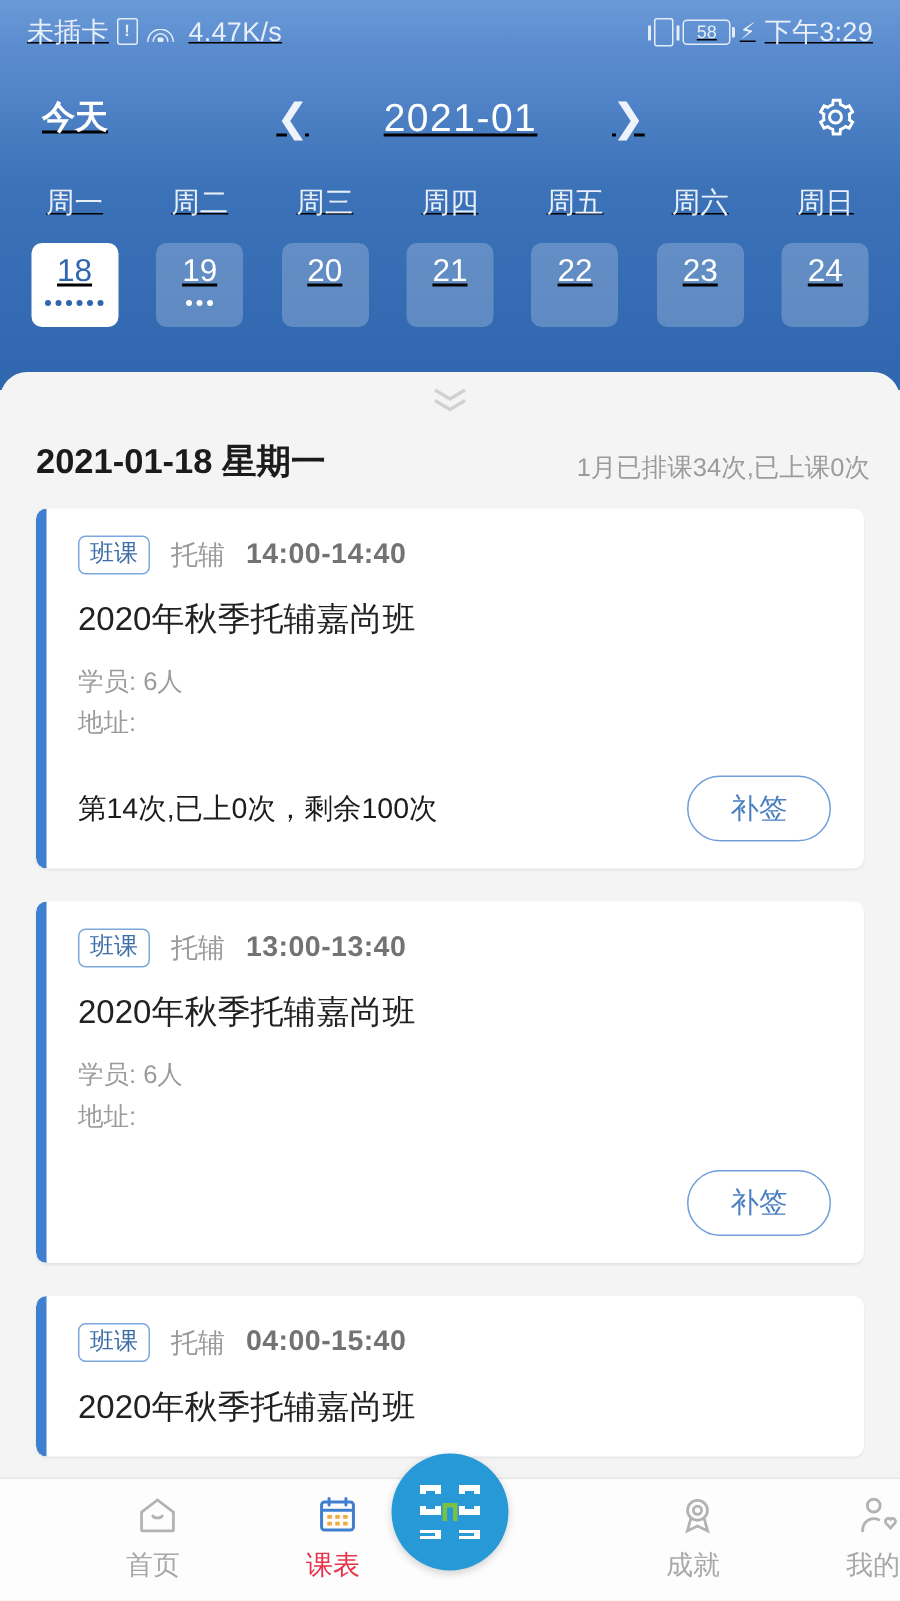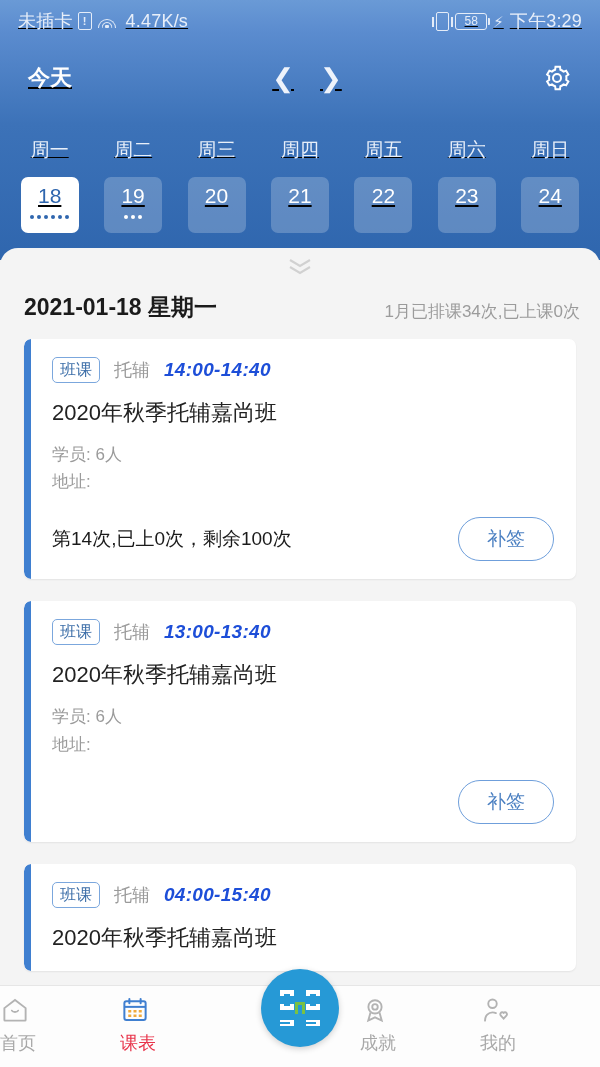--- a/index.html
+++ b/index.html
@@ -50,21 +50,21 @@
 
   
   .toolbar{ height:72px; display:flex; align-items:center; padding:0 28px; color:#fff; }
   .today-btn{ font-size:22px; font-weight:bold; color:#ffffff; }
   .month-nav{ flex:1; display:flex; align-items:center; justify-content:center; gap:26px; }
   .chev{ font-size:26px; color:#eef3fb; font-weight:300; line-height:1; }
   .month-label{ font-size:26px; color:#ffffff; letter-spacing:1px; min-width:150px; text-align:center;}
   .gear{ width:30px; height:30px; }
 
   
-  .weekdays{ display:flex; padding:0 8px; margin-top:23px; }
+  .weekdays{ display:flex; padding:0 8px; margin-top:8px; }
   .weekdays div{ flex:1; text-align:center; color:#e8eff9; font-size:19px; }
 
   
   .days{ display:flex; padding:0 8px; margin-top:14px; }
   .day-wrap{ flex:1; display:flex; justify-content:center; }
   .day{ width:58px; height:56px; border-radius:7px; background:rgba(255,255,255,.22);
         display:flex; flex-direction:column; align-items:center; padding-top:7px; }
   .day .num{ font-size:21px; color:#ffffff; }
   .day .dots{ display:flex; gap:3px; margin-top:7px; }
   .day .dots i{ width:4px; height:4px; border-radius:50%; background:#ffffff; display:block;}
@@ -91,34 +91,34 @@
     position:relative; overflow:hidden; box-shadow:0 1px 2px rgba(0,0,0,.07);
     padding:18px 22px 18px 28px;
   }
   .card::before{ content:""; position:absolute; left:0; top:0; bottom:0; width:7px;
     background:#3f7fd0; border-radius:7px 0 0 7px; }
 
   .card-top{ display:flex; align-items:center; gap:14px; }
   .badge{ border:1.5px solid #7ba7dd; border-radius:5px; color:#3c6ea8;
           font-size:16px; padding:2px 7px; line-height:1.25; }
   .ctype{ font-size:18px; color:#9a9a9a; }
-  .ctime{ font-size:19px; color:#1d4ed8; font-weight:bold; letter-spacing:.3px;font-style:italic; }
+  .ctime{ font-size:19px; color:#737373; font-weight:bold; letter-spacing:.3px; }
 
   .ctitle{ font-size:22px; color:#222; margin-top:15px; }
   .cmeta{ font-size:17px; color:#9b9b9b; margin-top:13px; line-height:1.6; }
 
   .card-bottom{ display:flex; align-items:center; margin-top:22px; }
   .cprogress{ font-size:19px; color:#1b1b1b; }
   .signin-btn{ margin-left:auto; border:1.5px solid #6f9fdb; color:#4a7fc1;
     border-radius:22px; font-size:19px; padding:8px 28px; background:#fff; }
 
   
   .tabbar{ position:absolute; left:0; right:0; bottom:0; height:82px; background:#fdfdfd;
     border-top:1px solid #e6e6e6; display:flex; align-items:flex-start; padding-top:9px; }
-  .tab{ flex:1; display:flex; flex-direction:column; align-items:flex-start; gap:6px; }
+  .tab{ flex:1; display:flex; flex-direction:column; align-items:flex-end; gap:6px; }
   .tab .tlabel{ font-size:18px; color:#a8a8a8; }
   .tab.active .tlabel{ color:#e8334a; }
   .tab .ticon{ height:30px; display:flex; align-items:center; justify-content:center; }
   .logo-tab{ width:120px; position:relative; }
   .logo{ position:absolute; top:-26px; left:50%; transform:translateX(-50%);
     width:78px; height:78px; border-radius:50%; background:#2699d6;
     display:flex; align-items:center; justify-content:center;
     box-shadow:0 2px 6px rgba(0,0,0,.18); }
 </style>
 </head>
@@ -144,20 +144,21 @@
       </span>
       <span class="icon-bolt">⚡</span>
       <span class="sb-text">下午3:29</span>
     </div>
   </div>
 
   <div class="toolbar">
     <div class="today-btn">今天</div>
     <div class="month-nav">
       <span class="chev">❮</span>
+      <span class="month-label">2021-01</span>
       <span class="chev">❯</span>
     </div>
     <span class="gear">
       <svg viewBox="0 0 24 24" width="30" height="30" fill="none" stroke="#ffffff" stroke-width="1.6">
         <circle cx="12" cy="12" r="3.2"></circle>
         <path d="M19.4 13.5a7.7 7.7 0 0 0 0-3l1.7-1.3-1.8-3.1-2 .8a7.7 7.7 0 0 0-2.6-1.5L14.4 3h-3.6l-.3 2.4a7.7 7.7 0 0 0-2.6 1.5l-2-.8-1.8 3.1 1.7 1.3a7.7 7.7 0 0 0 0 3l-1.7 1.3 1.8 3.1 2-.8a7.7 7.7 0 0 0 2.6 1.5l.3 2.4h3.6l.3-2.4a7.7 7.7 0 0 0 2.6-1.5l2 .8 1.8-3.1z"></path>
       </svg>
     </span>
   </div>
 

